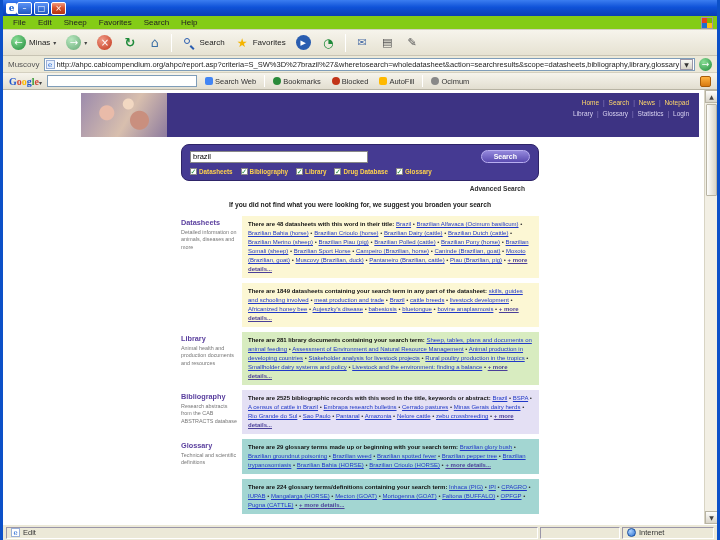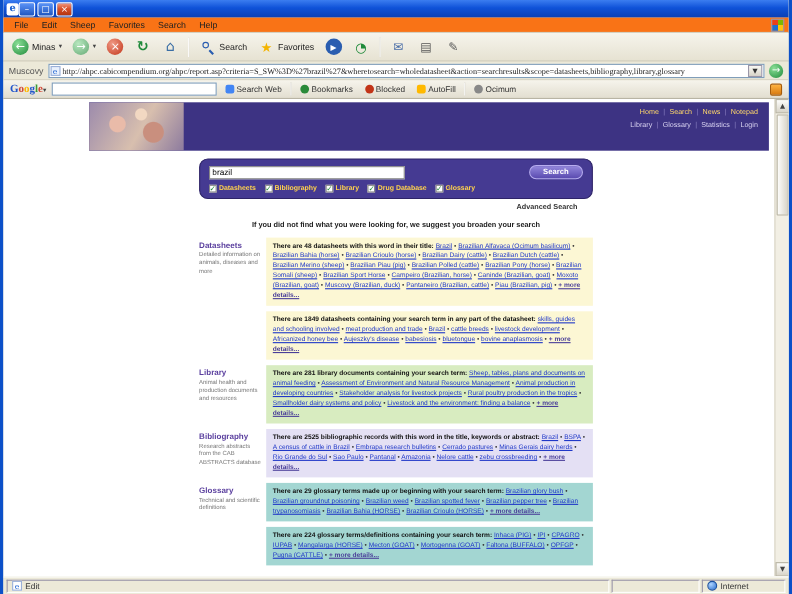--- a/index.html
+++ b/index.html
@@ -13,21 +13,21 @@
   .ie-ico{width:11px;height:11px;border-radius:2px;background:#fff;color:#1a60d0;font-weight:bold;
     font-size:9px;line-height:11px;text-align:center;font-family:"DejaVu Serif",serif}
   .wtitle{flex:1;margin-left:4px;font-size:8.5px;font-weight:bold;white-space:nowrap;overflow:hidden;
     text-shadow:1px 1px 1px #012a86}
   .winbtns{display:flex;gap:2px}
   .wbtn{width:15px;height:13px;border-radius:2px;border:1px solid #fff;color:#fff;font-size:8px;
     line-height:11px;text-align:center;background:linear-gradient(#5b93f7,#2057c0);font-family:"DejaVu Sans",sans-serif}
   .wbtn.close{background:linear-gradient(#f09a80,#d8502a 45%,#b23410)}
 
   .menubar{position:absolute;top:16px;left:0;right:0;height:14px;display:flex;align-items:center;
-    background:#f97316;border-bottom:1px solid #d4d0c0;padding:0 4px}
+    background:#84cc16;border-bottom:1px solid #d4d0c0;padding:0 4px}
   .menuitem{font-size:8px;color:#222;padding:0 6px}
   .throbber{margin-left:auto;width:12px;height:12px;border:1px solid #9a96a8;
     background:conic-gradient(#7db700 0 25%, #ffc20e 0 50%, #1b6fd0 0 75%, #e8401c 0 100%)}
 
   .toolbar{position:absolute;top:30px;left:0;right:0;height:26px;display:flex;align-items:center;
     background:linear-gradient(#f6f4ec,#e6e2d2);border-bottom:1px solid #c8c4b4;padding:0 4px;gap:2px}
   .tbtn{display:inline-flex;align-items:center;gap:3px;padding:1px 4px;border-radius:2px}
   .tlabel{font-size:8px;color:#222}
   .tdrop{font-size:6px;color:#444;font-family:"DejaVu Sans",sans-serif}
   .tsep{width:1px;height:18px;background:#c2beae;border-right:1px solid #fff;margin:0 3px}
@@ -47,21 +47,21 @@
   .i-search .mag{position:absolute;left:3px;top:3px;width:6px;height:6px;border:1.5px solid #2a5db0;border-radius:50%}
   .i-search .mag::after{content:"";position:absolute;left:5.5px;top:5.5px;width:5px;height:1.6px;
     background:#2a5db0;transform:rotate(45deg);transform-origin:0 0}
 
   .addressbar{position:absolute;top:56px;left:0;right:0;height:17px;display:flex;align-items:center;
     background:#ece9d8;border-bottom:1px solid #d4d0c0;padding:0 5px;gap:4px}
   .addr-label{font-size:8px;color:#555}
   .addr-input{flex:1;height:13px;background:#fff;border:1px solid #7f9db9;display:flex;align-items:center;padding:0 1px}
   .addr-ico{width:9px;height:9px;background:#e8f0fc;border:1px solid #9ab0d8;color:#1a60d0;font-size:7px;
     line-height:8px;text-align:center;font-family:"DejaVu Serif",serif;margin-right:2px}
-  .addr-text{flex:1;border:0;outline:0;font-size:7.5px;color:#222;font-family:Liberation Serif, serif;background:transparent}
+  .addr-text{flex:1;border:0;outline:0;font-size:7.5px;color:#222;font-family:Liberation Sans, sans-serif;background:transparent}
   .addr-drop{width:13px;height:11px;background:linear-gradient(#f8f8f4,#d8d4c8);border:1px solid #9a96a8;
     font-size:6px;text-align:center;line-height:10px;color:#333;font-family:"DejaVu Sans",sans-serif}
   .go-ic{width:13px;height:13px;border-radius:50%;background:radial-gradient(circle at 35% 32%,#8ade96,#1f8a3a);
     color:#fff;font-size:9px;line-height:13px;text-align:center;font-family:"DejaVu Sans",sans-serif}
 
   .googlebar{position:absolute;top:73px;left:0;right:0;height:17px;display:flex;align-items:center;
     background:linear-gradient(#f6f4ec,#e2ded0);border-bottom:1px solid #b8b4a4;padding:0 6px;gap:5px}
   .glogo{font-family:"Liberation Serif",serif;font-weight:bold;font-size:10px;letter-spacing:0}
   .glogo b:nth-child(1){color:#2255cc}.glogo b:nth-child(2){color:#d14836}.glogo b:nth-child(3){color:#ffb900}
   .glogo b:nth-child(4){color:#2255cc}.glogo b:nth-child(5){color:#3a9b35}.glogo b:nth-child(6){color:#d14836}
@@ -128,21 +128,21 @@
   .lnkitem::after{content:" \2022  ";color:#333}
   .more{color:#4a3f99;font-weight:bold;text-decoration:underline;cursor:pointer}
 
   
   .statusbar{position:absolute;bottom:0;left:0;right:0;height:16px;background:#ece9d8;display:flex;
     align-items:center;gap:2px;padding:1px 3px;border-top:1px solid #fff}
   .sb-panel{height:12px;border:1px solid;border-color:#9a96a8 #fff #fff #9a96a8;display:flex;
     align-items:center;font-size:7.5px;color:#333;padding:0 4px;gap:3px}
   .sb-main{flex:1}
   .sb-mid{width:80px}
-  .sb-zone{width:76px}
+  .sb-zone{width:92px}
   .pg-ic{width:9px;height:9px;background:#fff;border:1px solid #9ab0d8;color:#1a60d0;font-size:7px;
     line-height:8px;text-align:center;font-family:"DejaVu Serif",serif}
   .globe-ic{width:9px;height:9px;border-radius:50%;background:radial-gradient(circle at 32% 30%,#aed4ff,#2a6fd0);
     border:1px solid #1a4f9e}
 </style>
 </head>
 <body>
 
 <div class="titlebar">
   <span class="ie-ico">e</span>

